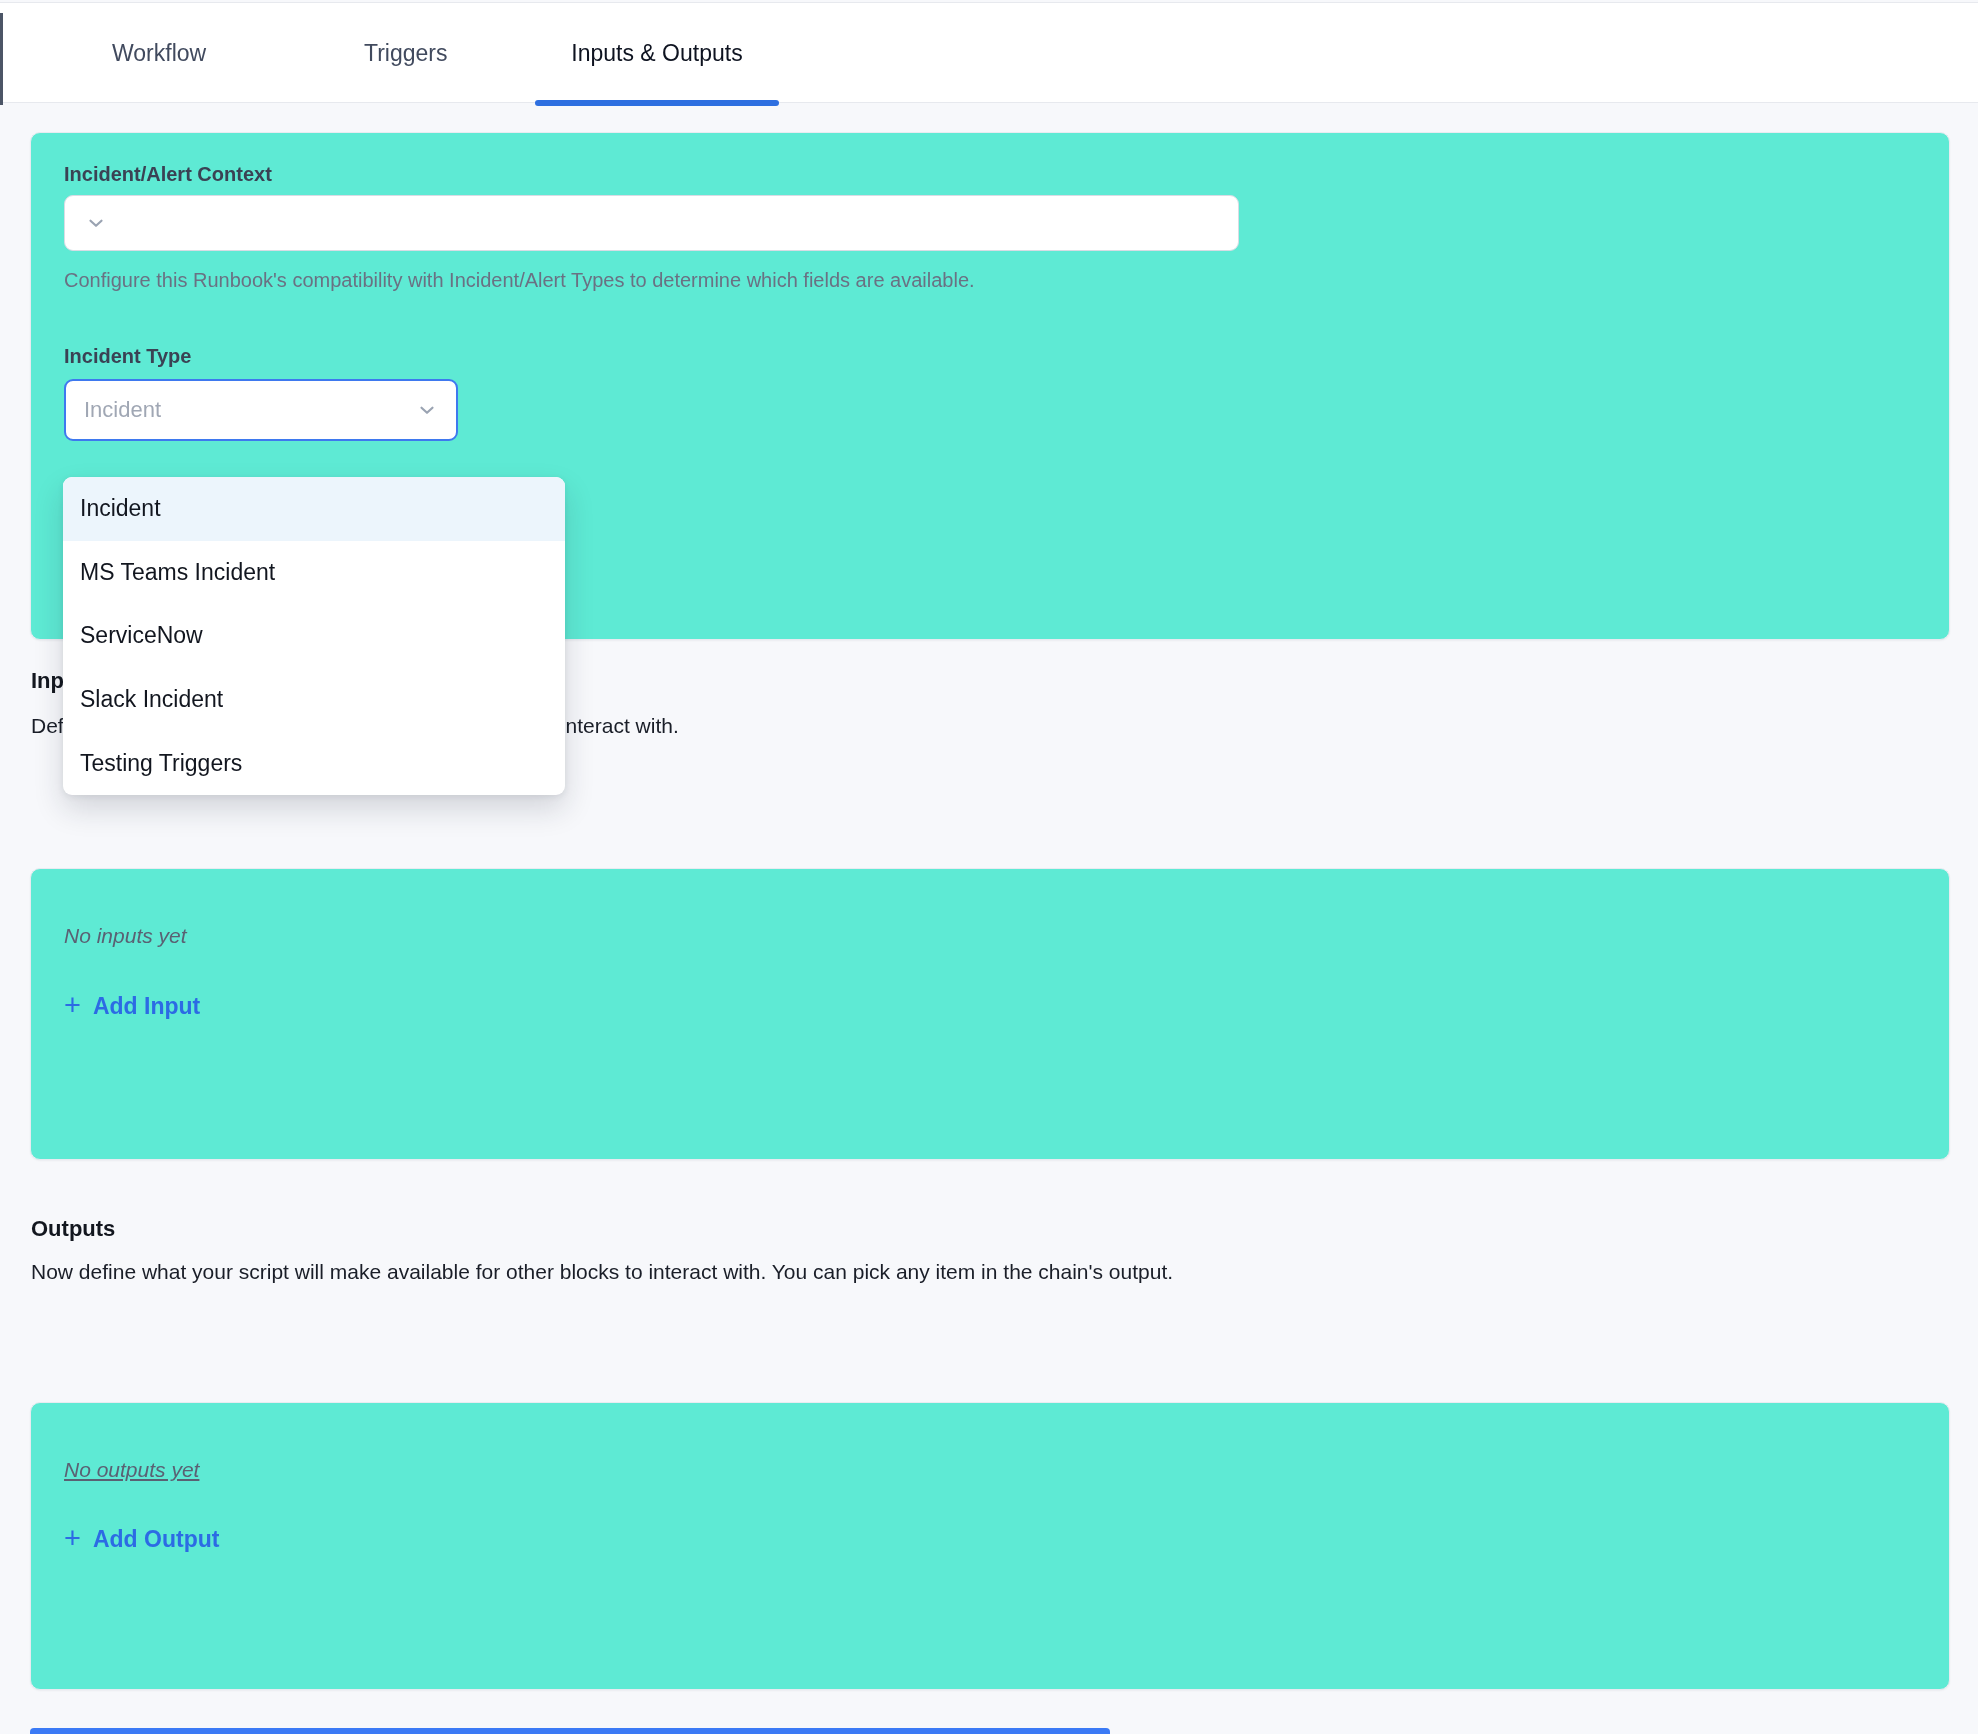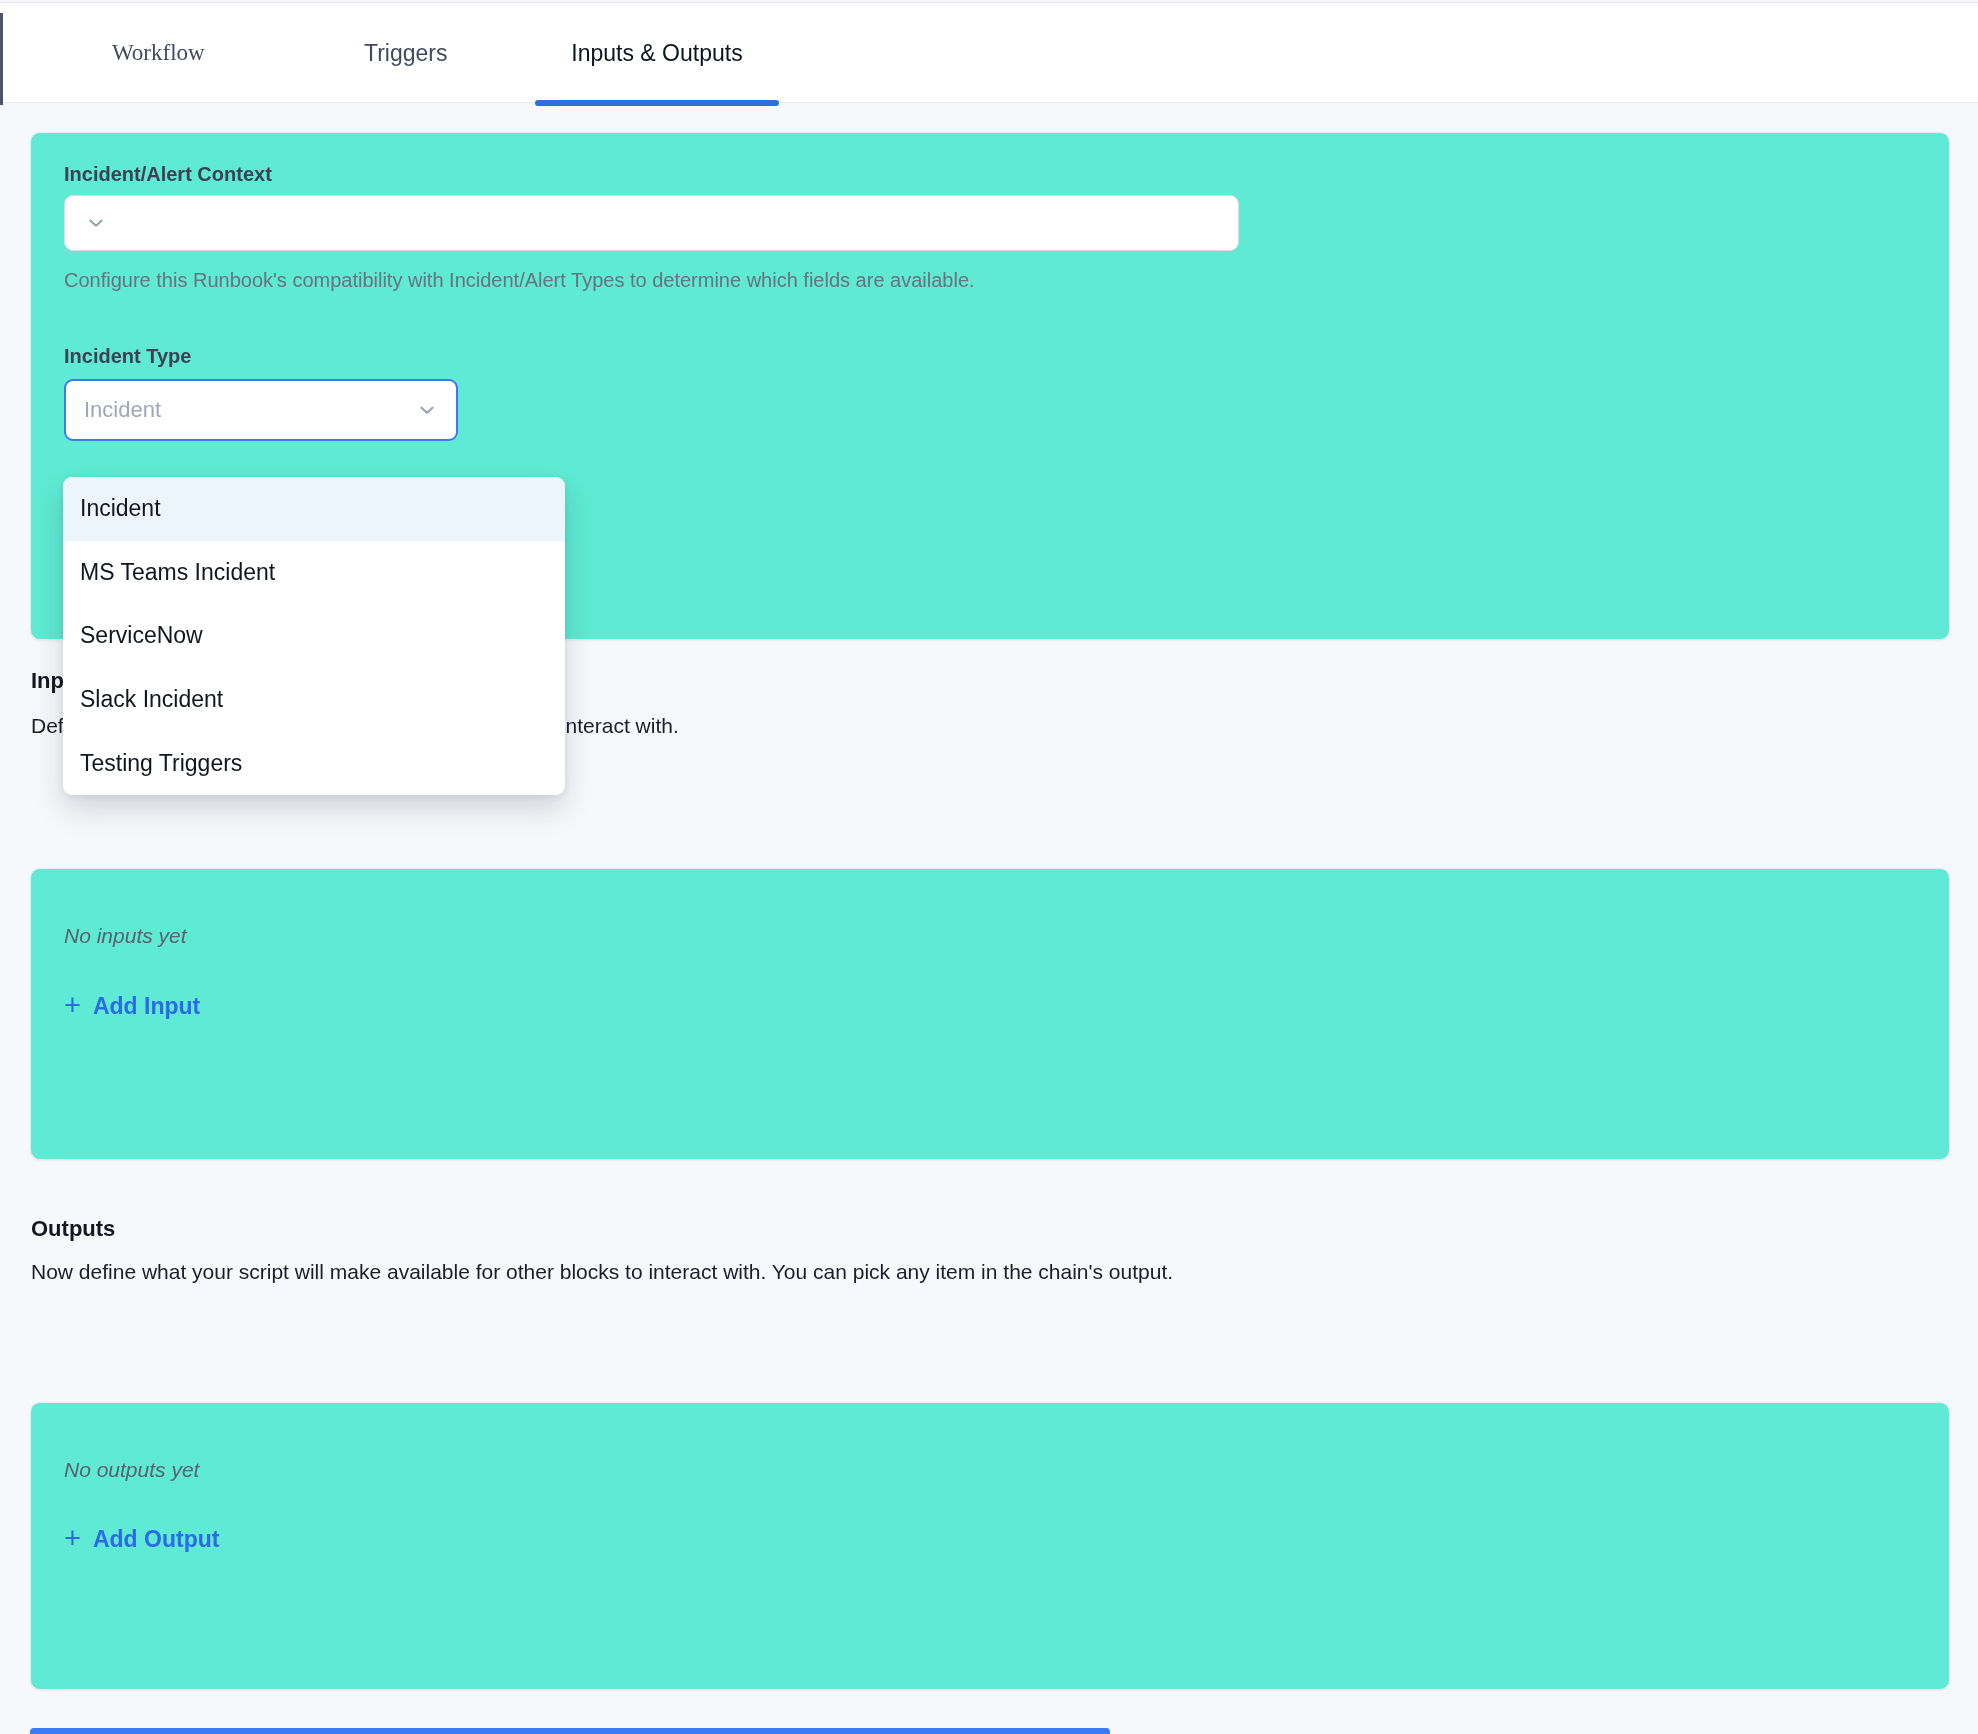--- a/index.html
+++ b/index.html
@@ -21,21 +21,21 @@
   }
   .left-edge {
     position:absolute; left:0; top:10px; width:3px; height:92px;
     background:#4c5566;
   }
   .tab {
     position:absolute; top:0; height:100px;
     display:flex; align-items:center; justify-content:center;
     font-size:23px; color:#414a5e; cursor:pointer; white-space:nowrap;
   }
-  .tab-workflow { left:112px;font-family:Liberation Serif, serif; }
+  .tab-workflow { left:112px; }
   .tab-triggers { left:364px; }
   .tab-io { left:535px; width:244px; color:#0e1320; font-weight:400; }
   .tab-underline {
     position:absolute; left:535px; top:97px; width:244px; height:6px;
     border-radius:4px; background:#2e6fe0;
   }
 
   
   .card {
     position:absolute; left:30px; width:1920px;
@@ -106,21 +106,21 @@
     position:absolute; left:33px; font-style:italic;
     font-size:21px; color:#5a6173;
   }
   .add-link {
     position:absolute; left:33px; display:flex; align-items:center; gap:12px;
     font-size:23px; font-weight:700; color:#2c6be4; cursor:pointer;
   }
   .plus-icon { font-size:29px; font-weight:400; line-height:1; transform:translateY(-1px); }
   .empty-inputs { top:45px; }
   .add-input    { top:113px; }
-  .empty-outputs{ top:45px; }
+  .empty-outputs{ top:45px;text-decoration:underline; }
   .add-output   { top:112px; }
 
   .card .empty-text, .card .add-link { position:absolute;margin-top:10px; }
 
   
   .bottom-blue-bar {
     position:absolute; left:30px; top:1728px; width:1080px; height:6px;
     background:#3b7af5; border-radius:4px 4px 0 0;
   }
 </style>

